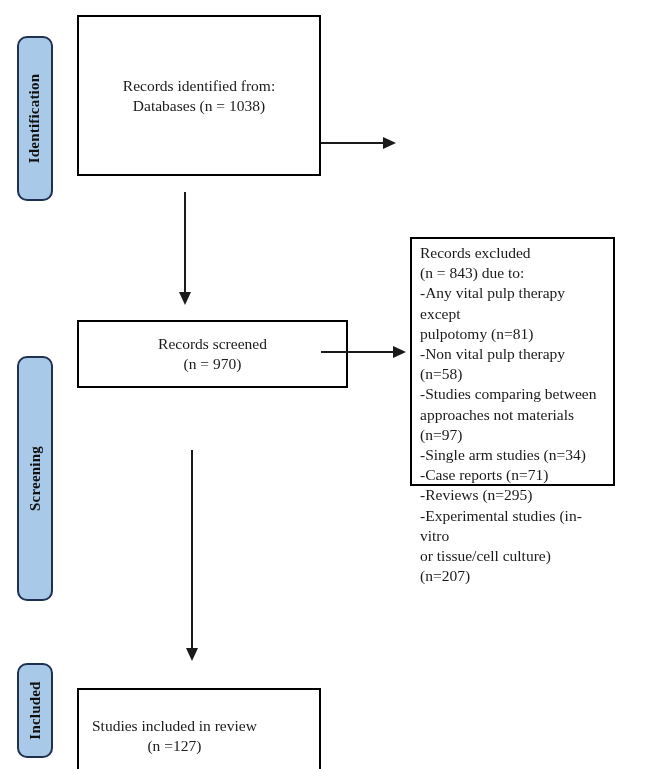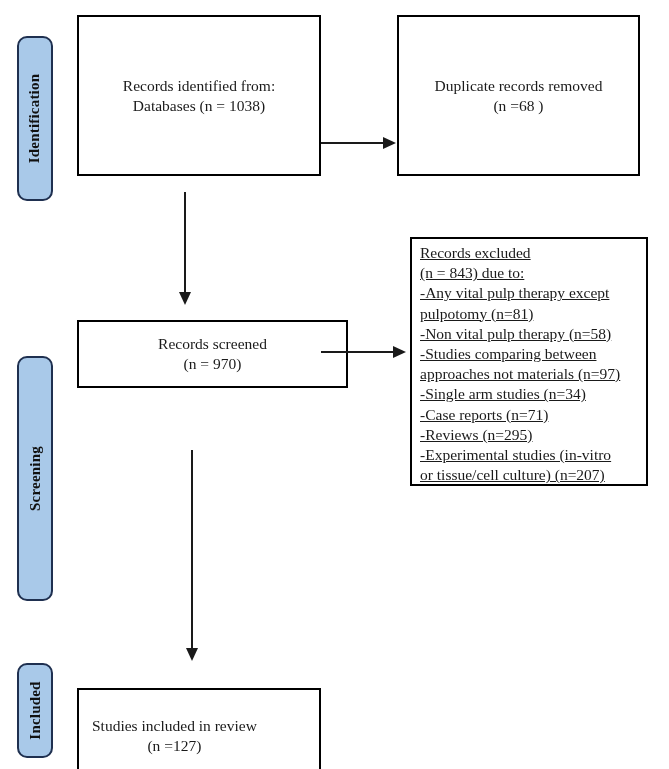--- a/index.html
+++ b/index.html
@@ -47,21 +47,21 @@
     box-sizing:border-box;
     font-size:15.5px;
     line-height:20px;
   }
   .box .txt{white-space:pre-line;}
   .box.center{display:flex;align-items:center;justify-content:center;text-align:center;}
   .box.leftalign{display:flex;align-items:center;text-align:center;margin-top:25px;}
   #box-identified{left:77px;top:15px;width:244px;height:161px;}
   #box-duplicates{left:397px;top:15px;width:243px;height:161px;}
   #box-screened{left:77px;top:320px;width:271px;height:68px;}
-  #box-excluded{left:410px;top:237px;width:238px;height:249px;padding:4px 14px 4px 8px;text-decoration:underline;}
+  #box-excluded{left:410px;top:237px;width:205px;height:249px;padding:4px 14px 4px 8px;}
   #box-excluded .txt{line-height:20.2px;}
   #box-included{left:77px;top:663px;width:244px;height:95px;padding-left:13px;}
 
   
   .hline,.vline{position:absolute;background:var(--line-color);}
   .hline{height:2px;}
   .vline{width:2px;}
   .ahead{position:absolute;width:0;height:0;}
   .ahead.right{border-top:6px solid transparent;border-bottom:6px solid transparent;border-left:13px solid var(--line-color);}
   .ahead.down{border-left:6px solid transparent;border-right:6px solid transparent;border-top:13px solid var(--line-color);}
@@ -88,24 +88,20 @@
   </div>
   <div class="stage" id="stage-included">
     <span class="stage-label">Included</span>
   </div>
 
   <div class="box center" id="box-identified">
     <div class="txt">Records identified from:
 Databases (n = 1038)</div>
   </div>
 
-  <div class="box center" id="box-duplicates">
-    <div class="txt">Duplicate records removed
-(n =68 )</div>
-  </div>
 
   <div class="box center" id="box-screened">
     <div class="txt">Records screened
 (n = 970)</div>
   </div>
 
   <div class="box" id="box-excluded">
     <div class="txt">Records excluded
 (n = 843) due to:
 -Any vital pulp therapy except

